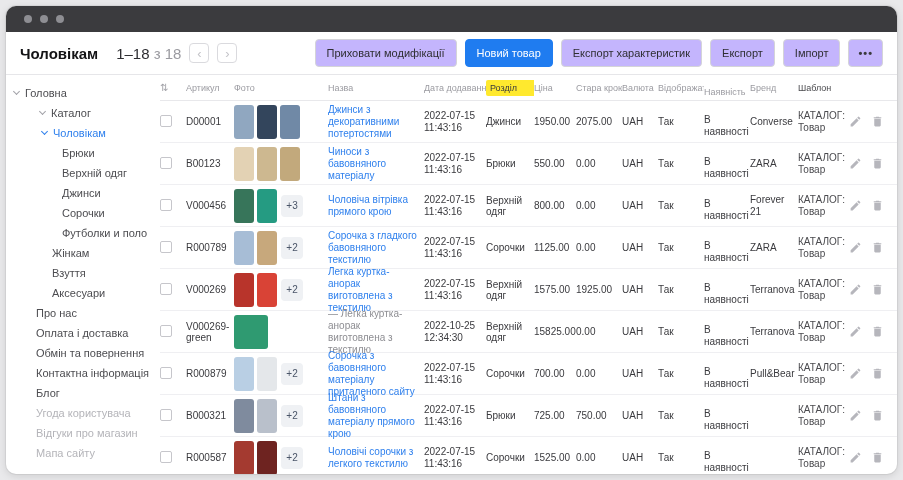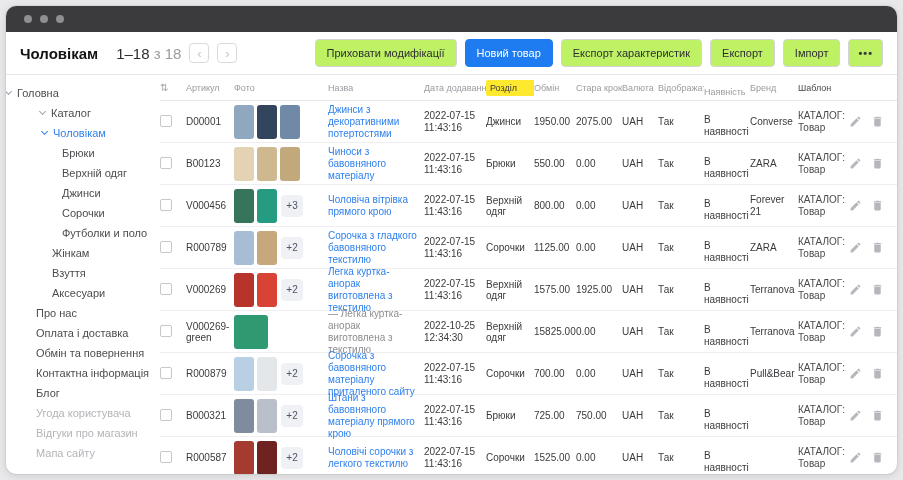--- a/index.html
+++ b/index.html
@@ -18,32 +18,32 @@
   .titlebar { height: 26px; background: #3b3b3e; flex: none; display: flex; align-items: center; padding: 0 18px; }
   .dot { width: 8px; height: 8px; border-radius: 50%; background: #8e8e93; margin-right: 8px; }
   
   .toolbar { height: 42px; flex: none; display: flex; align-items: center; padding: 0 14px; gap: 8px; background: #fff; }
   .page-title { font-size: 15px; font-weight: bold; color: #141416; margin-right: 10px; }
   .pag { font-size: 15px; color: #2e2e32; white-space: nowrap; }
   .pag .muted { color: #9a9aa0; }
   .nav-btn { width: 20px; height: 20px; border: 1px solid #dadade; border-radius: 4px; background: #fff;
     display: inline-flex; align-items: center; justify-content: center; color: #c3c3c8; font-size: 13px; cursor: pointer; }
   .spacer { flex: 1; }
-  .btn { height: 28px; padding: 0 11px; border: 1px solid #d4d4d8; border-radius: 4px; background: #bef264;
+  .btn { height: 28px; padding: 0 11px; border: 1px solid #d4d4d8; border-radius: 4px; background: #c4b5fd;
     font-size: 11px; color: #2e2e32; display: inline-flex; align-items: center; white-space: nowrap; cursor: pointer; }
   .btn.primary { background: #1f7cf0; border-color: #1f7cf0; color: #fff; text-align: right; }
   .btn.more { padding: 0 9px; letter-spacing: 1px; font-weight: bold; color: #3a3a3e; }
   
   .content { flex: 1; display: flex; border-top: 1px solid #e6e6e9; min-height: 0; }
   
   .sidebar { width: 148px; flex: none; padding-top: 8px; font-size: 11px; color: #4c4c50; overflow: hidden; }
   .s-item { height: 20px; display: flex; align-items: center; white-space: nowrap; cursor: pointer; }
   .chev { width: 5px; height: 5px; border-right: 1.4px solid #a2a2a8; border-bottom: 1.4px solid #a2a2a8;
     transform: rotate(45deg); display: inline-block; margin-right: 6px; margin-top: -3px; flex: none; }
-  .p0 { }  .p1 { padding-left: 34px; } .p1t { padding-left: 30px; }
+  .p0 { padding-left: 8px; }  .p1 { padding-left: 34px; } .p1t { padding-left: 30px; }
   .p2 { padding-left: 36px; } .p2t { padding-left: 46px; } .p3 { padding-left: 56px; }
   .s-item.active { color: #2f80ed; }
   .s-item.active .chev { border-color: #2f80ed; }
   .s-item.dim { color: #b4b4b9; }
   
   .main { flex: 1; min-width: 0; padding-left: 6px; overflow: hidden; }
   .thead { display: flex; align-items: center; height: 26px; border-bottom: 1px solid #e8e8eb;
     font-size: 9px; color: #9b9ba1; }
   .trow { display: flex; align-items: center; height: 42px; border-bottom: 1px solid #efeff2;
     font-size: 10px; color: #3a3a3e; }
@@ -166,21 +166,21 @@
       <div class="thead">
         <div class="cell c-check"><span class="sort-all">⇅</span></div>
         <div class="cell c-sku th">Артикул</div>
         <div class="cell c-photo th">Фото</div>
         <div class="cell c-name th">Назва</div>
         <div class="cell c-date th">Дата додавання</div>
         <div class="cell c-section th"><span class="hl">
               <span>Розділ</span>
               <span class="sort">⇅</span>
             </span></div>
-        <div class="cell c-price th">Обмін</div>
+        <div class="cell c-price th">Ціна</div>
         <div class="cell c-old th">Стара крою</div>
         <div class="cell c-cur th">Валюта</div>
         <div class="cell c-disp th">Відображати</div>
         <div class="cell c-avail th">Наявність</div>
         <div class="cell c-brand th">Бренд</div>
         <div class="cell c-tpl th">Шаблон</div>
         <div class="cell c-act"></div>
       </div>
 
       <div class="trow">

